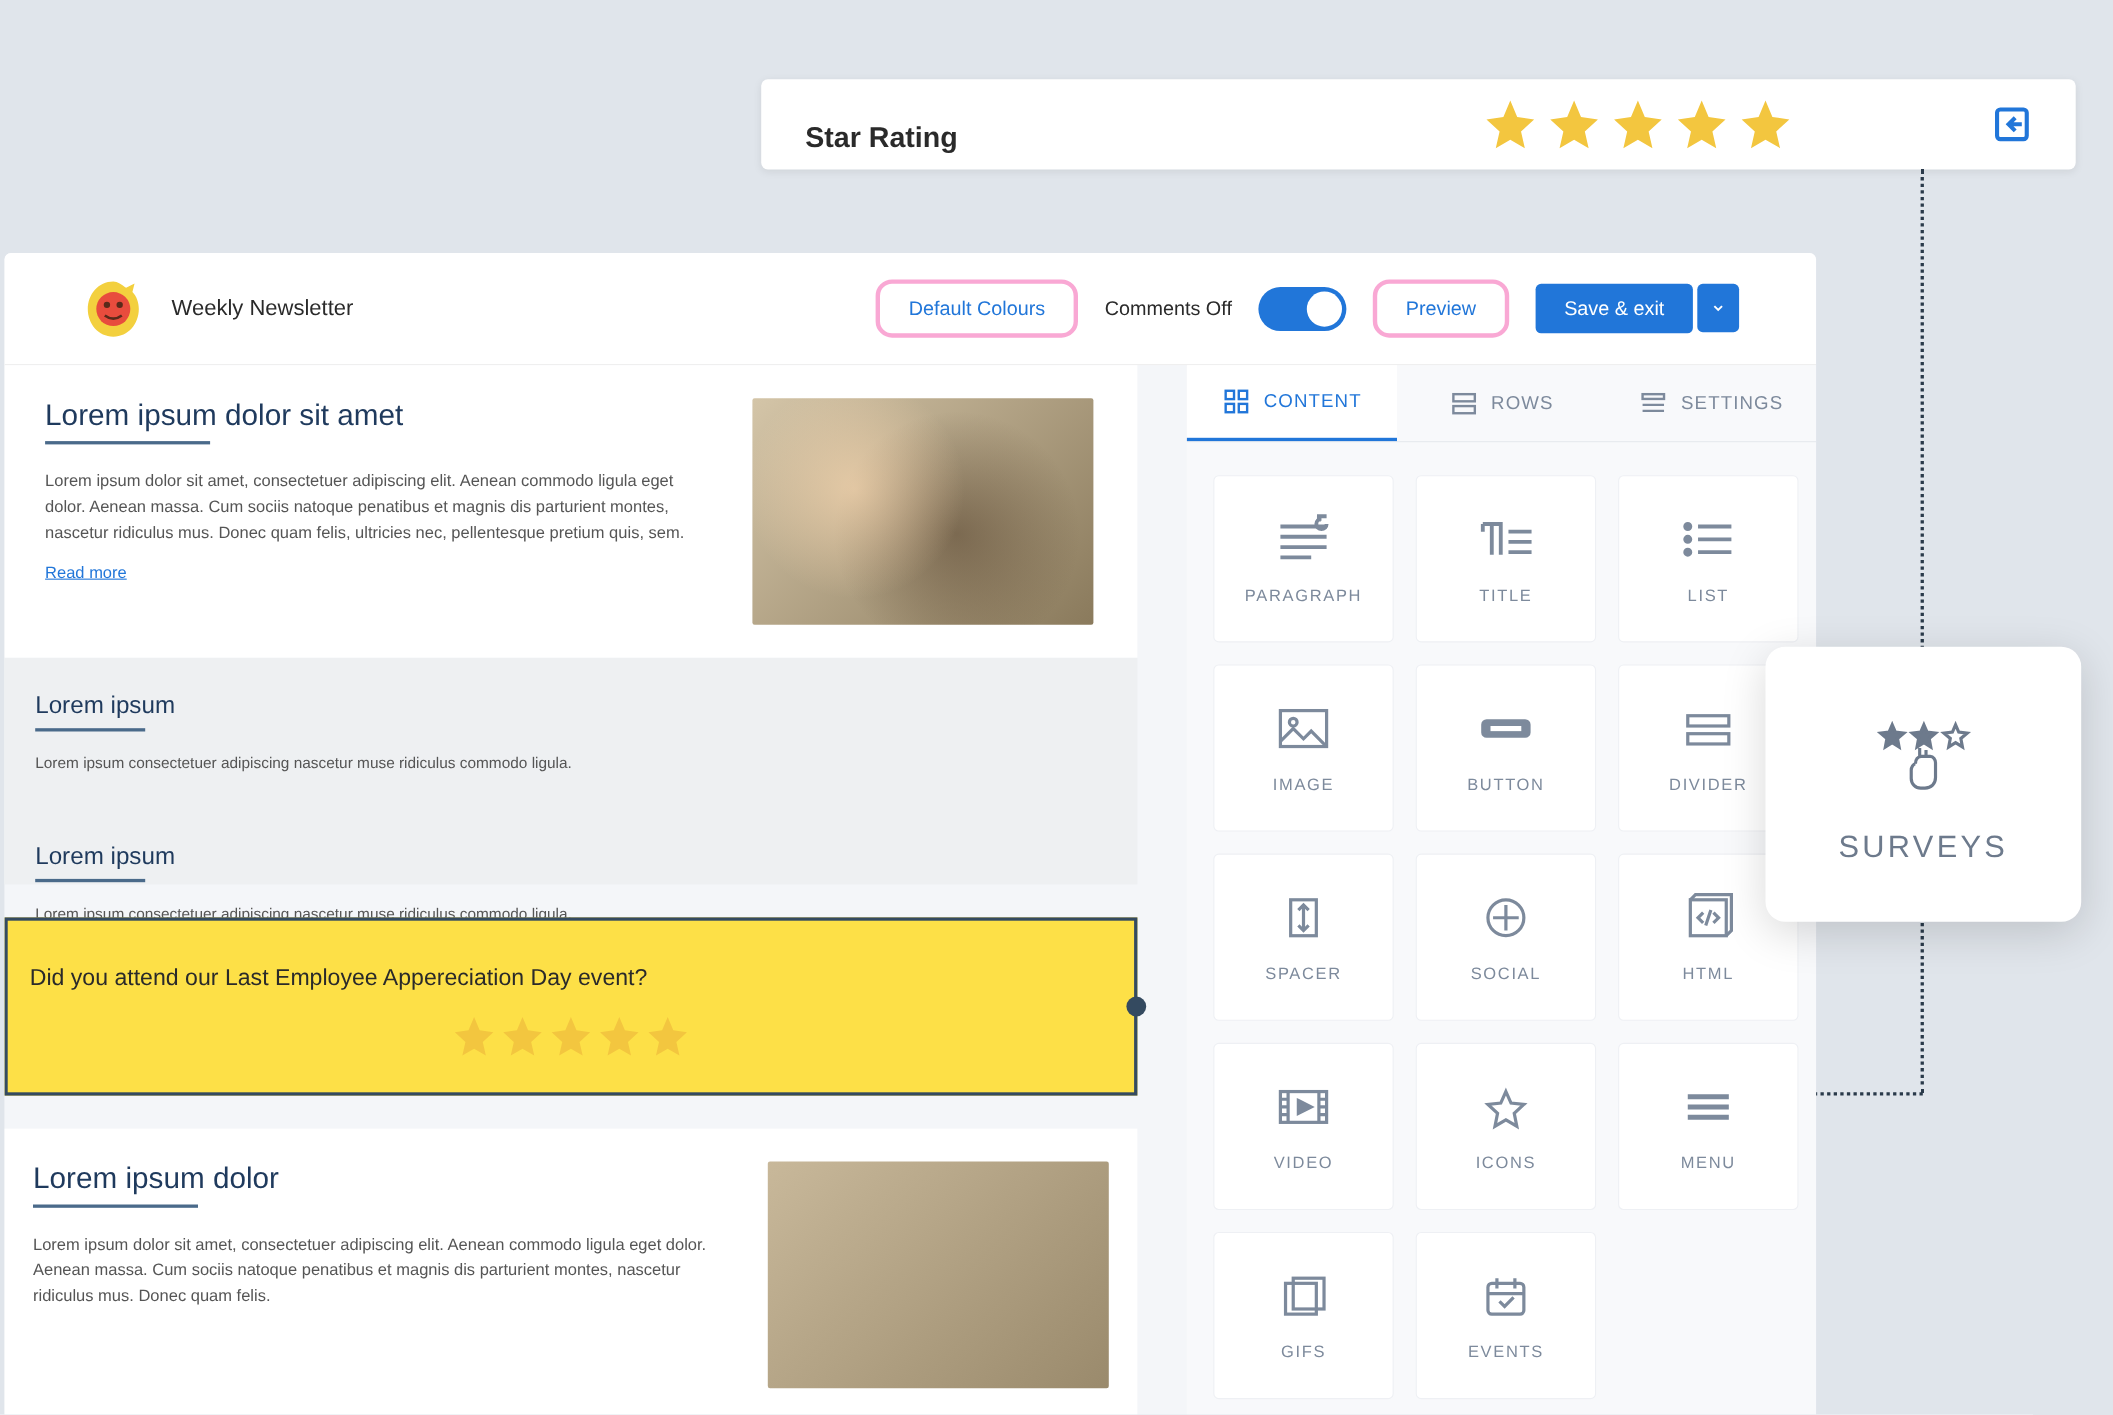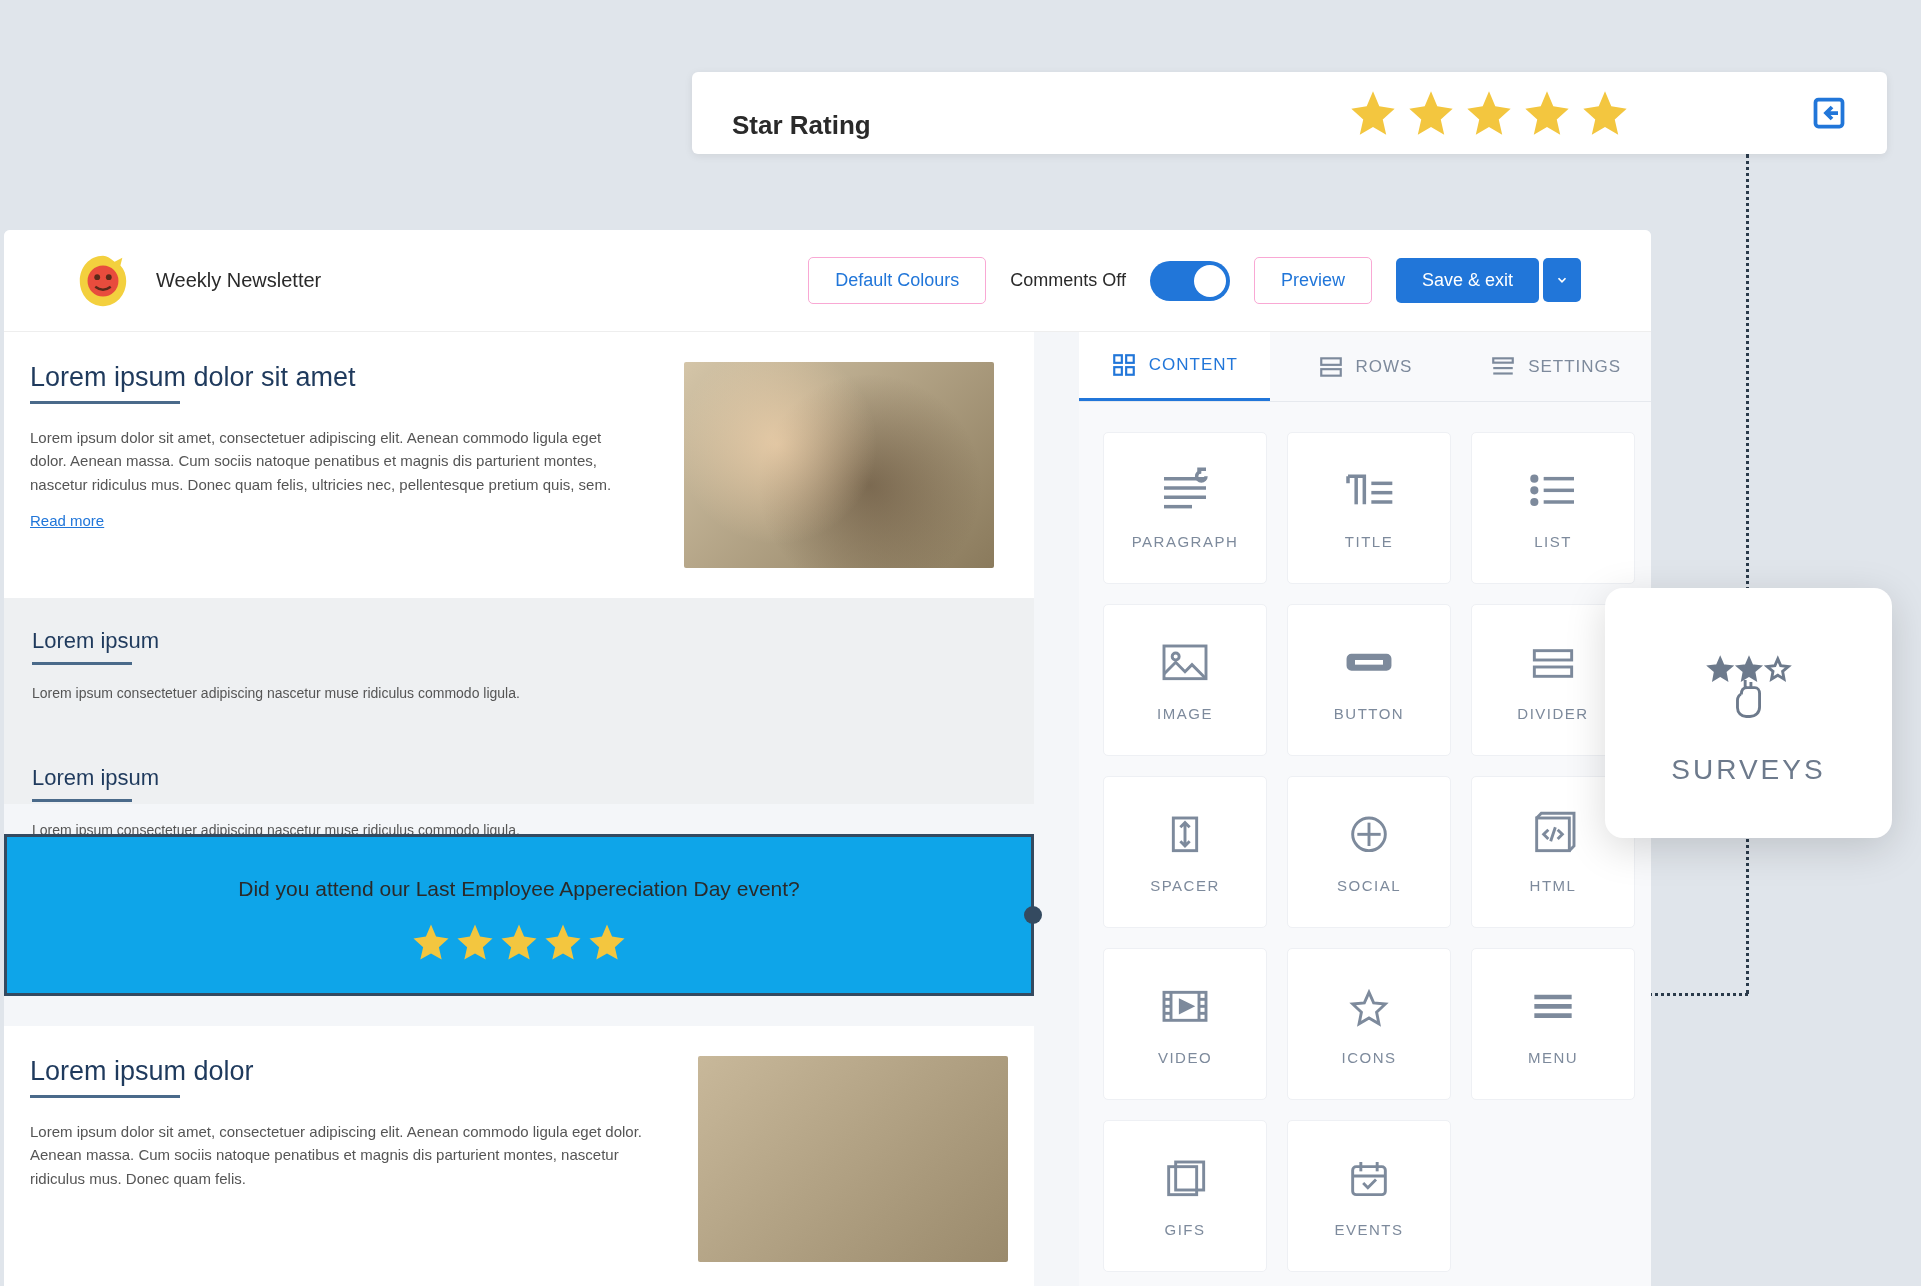--- a/index.html
+++ b/index.html
@@ -13,48 +13,48 @@
 .collapse-icon { margin-left: 180px; width: 36px; height: 36px; color: #2176d9; }
 
 
 .editor { position: absolute; top: 230px; left: 4px; width: 1647px; height: 1056px; background: #f4f6f9; border-radius: 6px 6px 0 0; overflow: hidden; }
 
 
 .editor-header { height: 102px; background: #fff; display: flex; align-items: center; padding: 0 70px; border-bottom: 1px solid #eee; }
 .logo { width: 58px; height: 58px; margin-right: 24px; }
 .newsletter-title { font-size: 20px; color: #2a2a2a; font-weight: 500; flex: 1; }
 .hdr-controls { display: flex; align-items: center; gap: 24px; }
-.btn-outline { border: 1px solid #f9a8d4; color: #2176d9; background: #fff; border-radius: 5px; padding: 12px 26px; font-size: 18px; cursor: pointer; }
+.btn-outline { border: 4px solid #f9a8d4; color: #2176d9; background: #fff; border-radius: 15px; padding: 12px 26px; font-size: 18px; cursor: pointer; }
 .comments-off { font-size: 18px; color: #2a2a2a; }
 .toggle { width: 80px; height: 40px; background: #2176d9; border-radius: 20px; position: relative; cursor: pointer; }
 .toggle-knob { position: absolute; top: 4px; right: 4px; width: 32px; height: 32px; background: #fff; border-radius: 50%; }
 .btn-primary { background: #2176d9; color: #fff; border: none; border-radius: 5px; padding: 12px 26px; font-size: 18px; cursor: pointer; }
 .btn-dropdown { width: 38px; height: 44px; background: #2176d9; border: none; border-radius: 5px; color: #fff; display: flex; align-items: center; justify-content: center; cursor: pointer; }
 .btn-group { display: flex; gap: 4px; }
 
 
 .canvas { position: absolute; top: 102px; left: 0; width: 1030px; height: 954px; padding: 0; }
 .article { background: #fff; padding: 36px 40px 36px 26px; margin: 0 0 0 0; }
-.article-1 { display: flex; gap: 56px; padding-top: 30px; padding-bottom: 30px; padding-left: 26px; }
+.article-1 { display: flex; gap: 56px; padding-top: 30px; padding-bottom: 30px; padding-left: 37px; }
 .article-content { flex: 1; }
 .article-title { font-size: 27px; font-weight: 500; color: #1f3a5d; margin-bottom: 8px; }
 .article-underline { width: 150px; height: 3px; background: #4a6a8a; margin-bottom: 22px; }
 .article-body { font-size: 15px; color: #555; line-height: 1.55; }
 .read-more { font-size: 15px; color: #2176d9; text-decoration: underline; margin-top: 16px; display: inline-block; cursor: pointer; }
 .article-img { width: 310px; height: 206px; background: linear-gradient(135deg, #d4c5a8, #8a7a5c); border-radius: 2px; overflow: hidden; position: relative; }
 .article-img.img1::after { content: ""; position: absolute; inset: 0; background: radial-gradient(circle at 30% 40%, rgba(255,220,180,0.6), transparent 40%), radial-gradient(circle at 60% 60%, rgba(80,60,40,0.5), transparent 50%); }
 
 .section-2 { display: flex; background: #eef0f2; height: 206px; flex-direction: column; }
 .sec2-img { width: 530px; background: linear-gradient(120deg, #9db4c8, #5a7a94); position: relative; }
 .sec2-col { flex: 1; padding: 30px 28px; }
 .sec2-title { font-size: 22px; font-weight: 500; color: #1f3a5d; margin-bottom: 8px; }
 .sec2-underline { width: 100px; height: 3px; background: #4a6a8a; margin-bottom: 18px; }
 .sec2-body { font-size: 14px; color: #555; line-height: 1.55; }
 
-.rating-block { margin: 30px 0 30px 0; border: 3px solid #344a60; background: #0ea5e9; padding: 40px 20px 30px; text-align: center; position: relative; }
+.rating-block { margin: 30px 0 30px 0; border: 3px solid #344a60; background: #fde047; padding: 40px 20px 30px; text-align: left; position: relative; }
 .rating-q { font-size: 21px; color: #2a2a2a; margin-bottom: 20px; }
 .rating-stars { display: flex; justify-content: center; gap: 2px; }
 .star-med { width: 42px; height: 42px; }
 .rating-handle { position: absolute; right: -11px; top: 50%; width: 18px; height: 18px; background: #344a60; border-radius: 50%; transform: translateY(-50%); }
 
 .article-3 { background: #fff; padding: 30px 26px; display: flex; gap: 56px; }
 
 
 .sidebar { position: absolute; top: 102px; left: 1075px; width: 572px; height: 954px; background: #f8f9fb; }
 .sidebar-tabs { display: flex; height: 70px; border-bottom: 1px solid #e6e9ee; }

